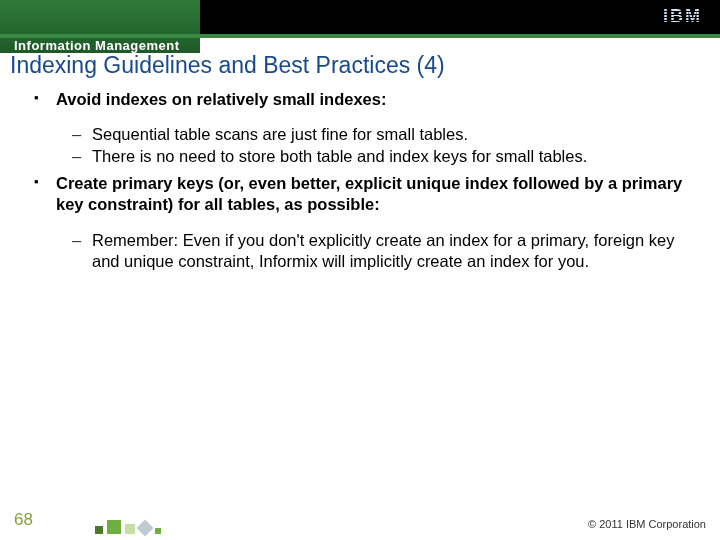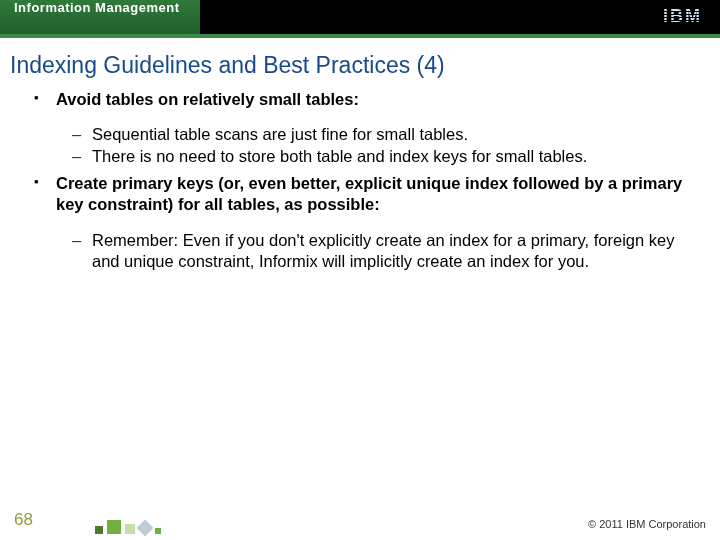--- a/index.html
+++ b/index.html
@@ -1,19 +1,19 @@
 <!DOCTYPE html>
 <html><head>
 <meta charset="utf-8">
 <style>
   * { margin: 0; padding: 0; box-sizing: border-box; }
   html, body { width: 720px; height: 540px; font-family: Arial, Helvetica, sans-serif; background: #fff; overflow: hidden; }
   .slide { width: 720px; height: 540px; position: relative; display: flex; flex-direction: column; }
   .header { height: 38px; background: #000; position: relative; display: flex; align-items: center; }
-  .header-band { position: absolute; left: 0; top: 0; height: 38px; width: 200px; background: linear-gradient(#2f7a3a,#1e5a28); display: flex; align-items: flex-start; padding-left: 14px; }
+  .header-band { position: absolute; left: 0; top: 0; height: 53px; width: 200px; background: linear-gradient(#2f7a3a,#1e5a28); display: flex; align-items: flex-end; padding-left: 14px; }
   .header-band span { color: #fff; font-size: 13px; font-weight: bold; letter-spacing: .5px; }
   .header-line { position: absolute; left: 0; right: 0; top: 34px; height: 4px; background: #3a8a44; }
   .ibm-text { color:#cfe3f6; font-weight:bold; font-size:18px; letter-spacing:2px; font-family: "Arial Black", Arial, sans-serif; position:absolute; right:18px; top:6px; }
   .ibm-text span{ background: repeating-linear-gradient(#cfe3f6 0 2px, #000 2px 3px); -webkit-background-clip:text; background-clip:text; color:transparent;}
   .title { color: #174a8a; font-size: 23px; font-weight: normal; padding: 14px 10px 10px 10px; }
   .content { flex: 1; padding: 0 18px 0 32px; color: #000; font-size: 16.5px; line-height: 1.28; }
   ul.b1 { list-style: none; }
   ul.b1 > li { position: relative; padding-left: 24px; margin-bottom: 6px; font-weight: bold; }
   ul.b1 > li::before { content: "\25AA"; position: absolute; left: 2px; top: 1px; color: #000; font-size: 13px; }
   ul.b2 { list-style: none; margin-top: 14px; font-weight: normal; }
@@ -39,21 +39,21 @@
     </div>
     <div class="ibm-text"><span>IBM</span></div>
     <div class="header-line"></div>
   </div>
 
   <div class="title">Indexing Guidelines and Best Practices (4)</div>
 
   <div class="content">
     <ul class="b1">
       <li>
-        <span>Avoid tables on relatively small tables:</span>
+        <span>Avoid indexes on relatively small indexes:</span>
         <ul class="b2">
           <li>Sequential table scans are just fine for small tables.</li>
           <li>There is no need to store both table and index keys for small tables.</li>
         </ul>
       </li>
       <li>
         <span>Create primary keys (or, even better, explicit unique index followed by a primary key constraint) for all tables, as possible:</span>
         <ul class="b2">
           <li>Remember: Even if you don't explicitly create an index for a primary, foreign key and unique constraint, Informix will implicitly create an index for you.</li>
         </ul>

